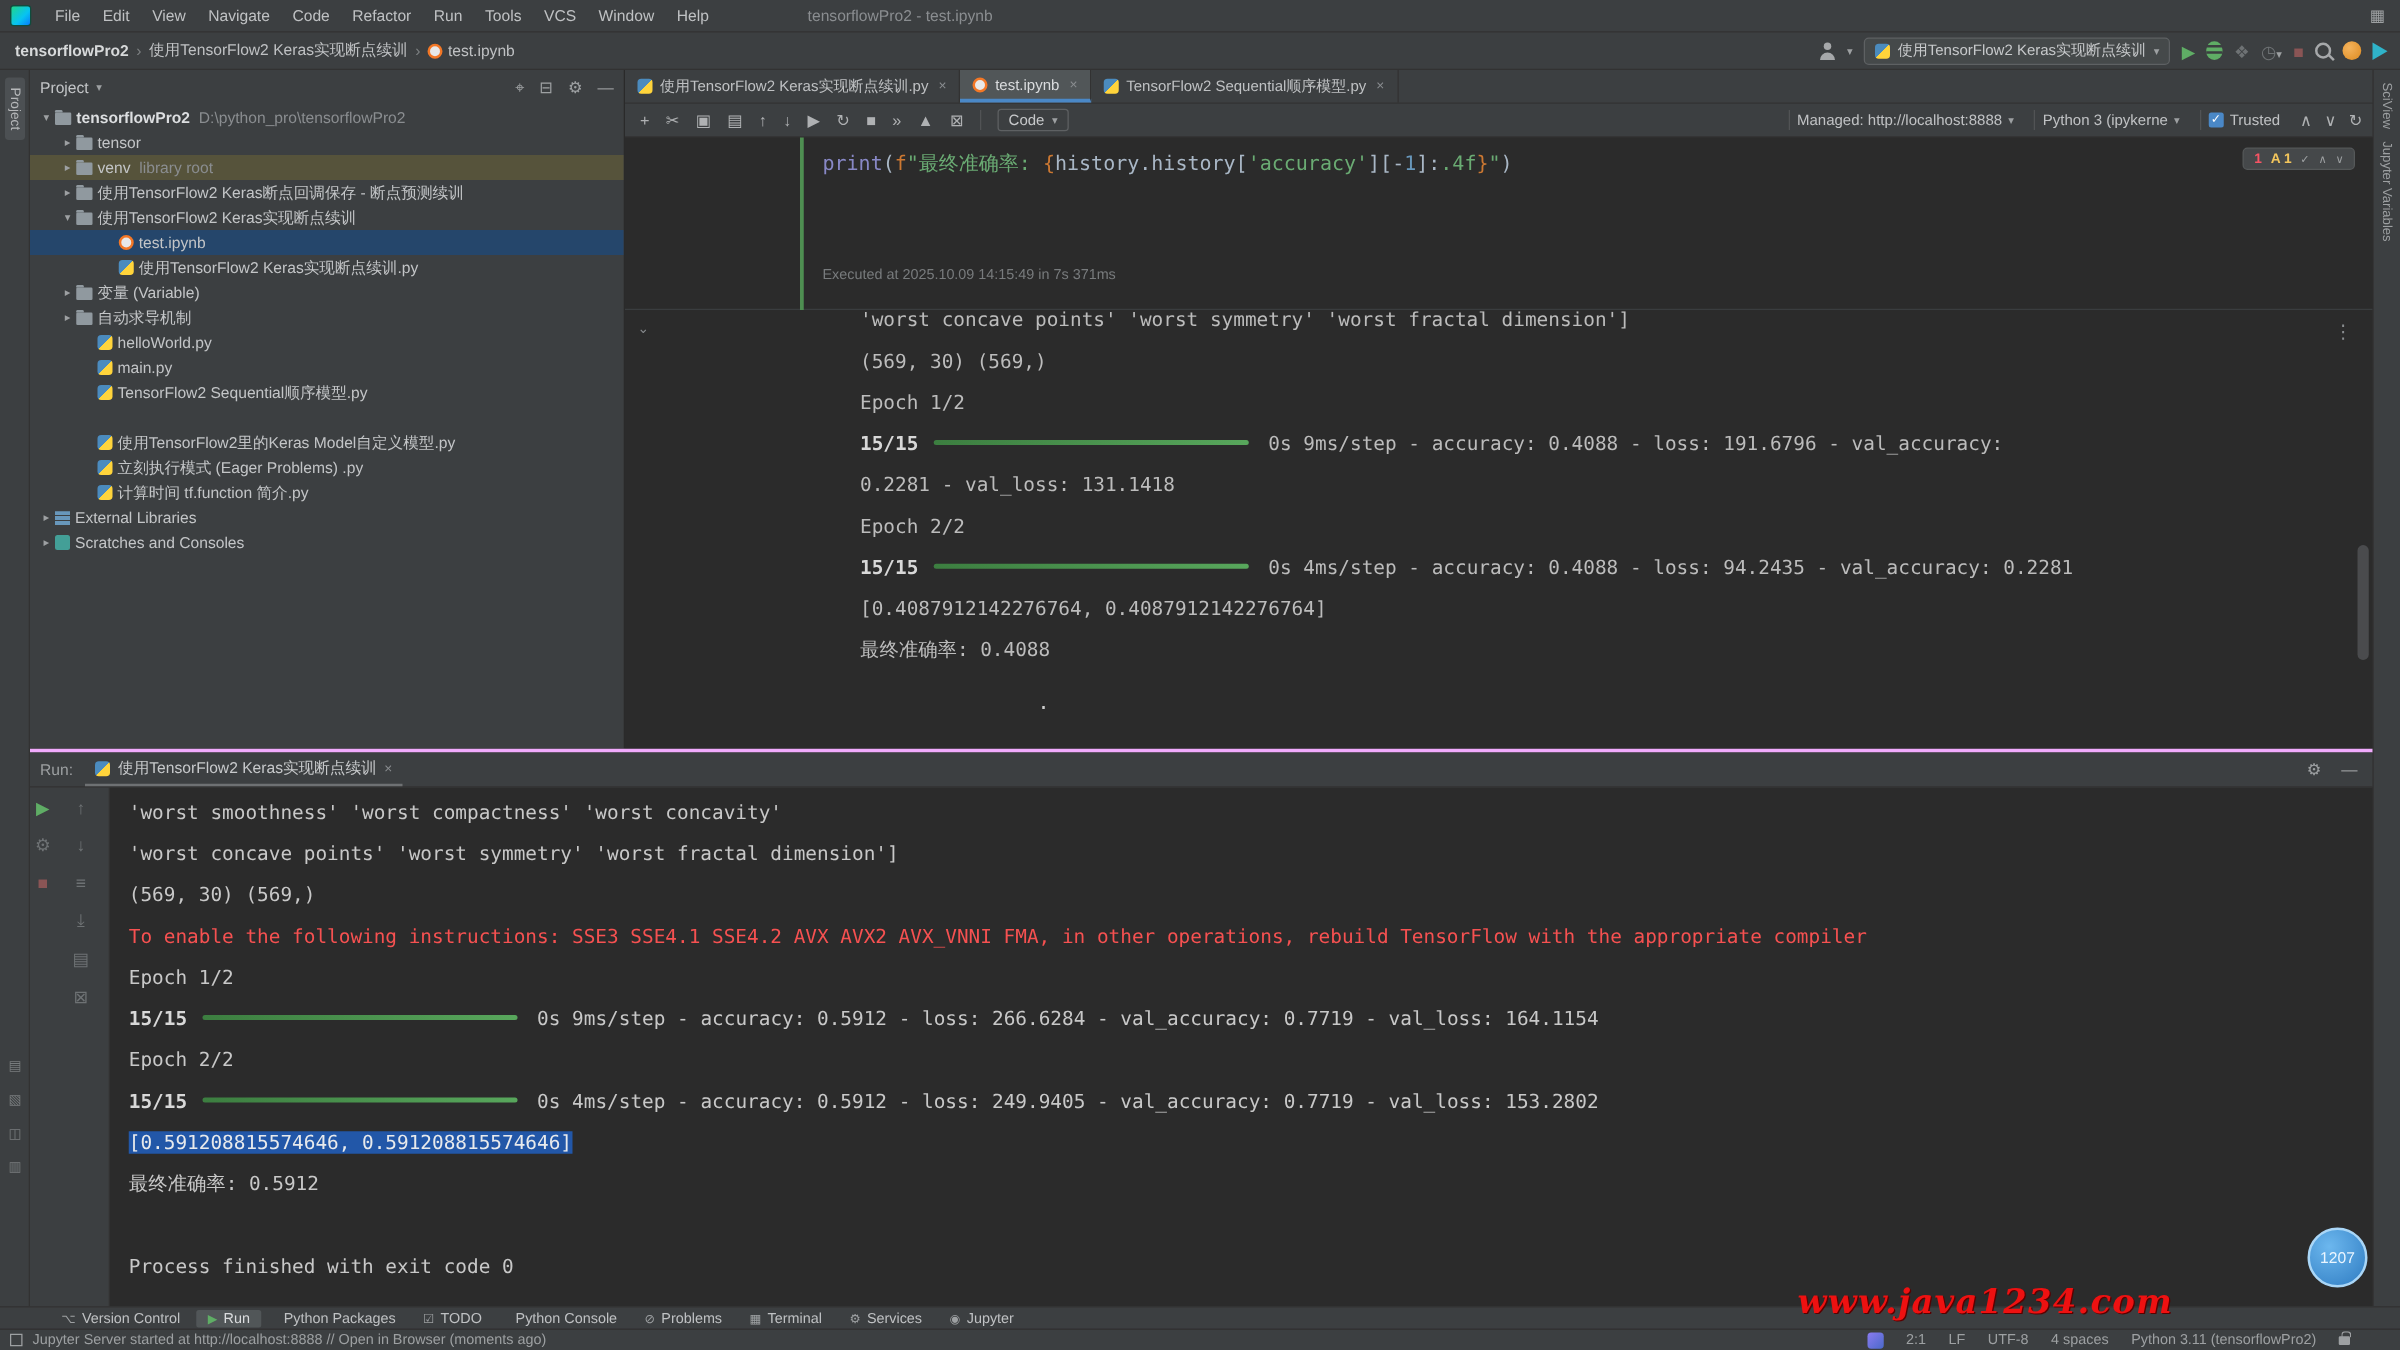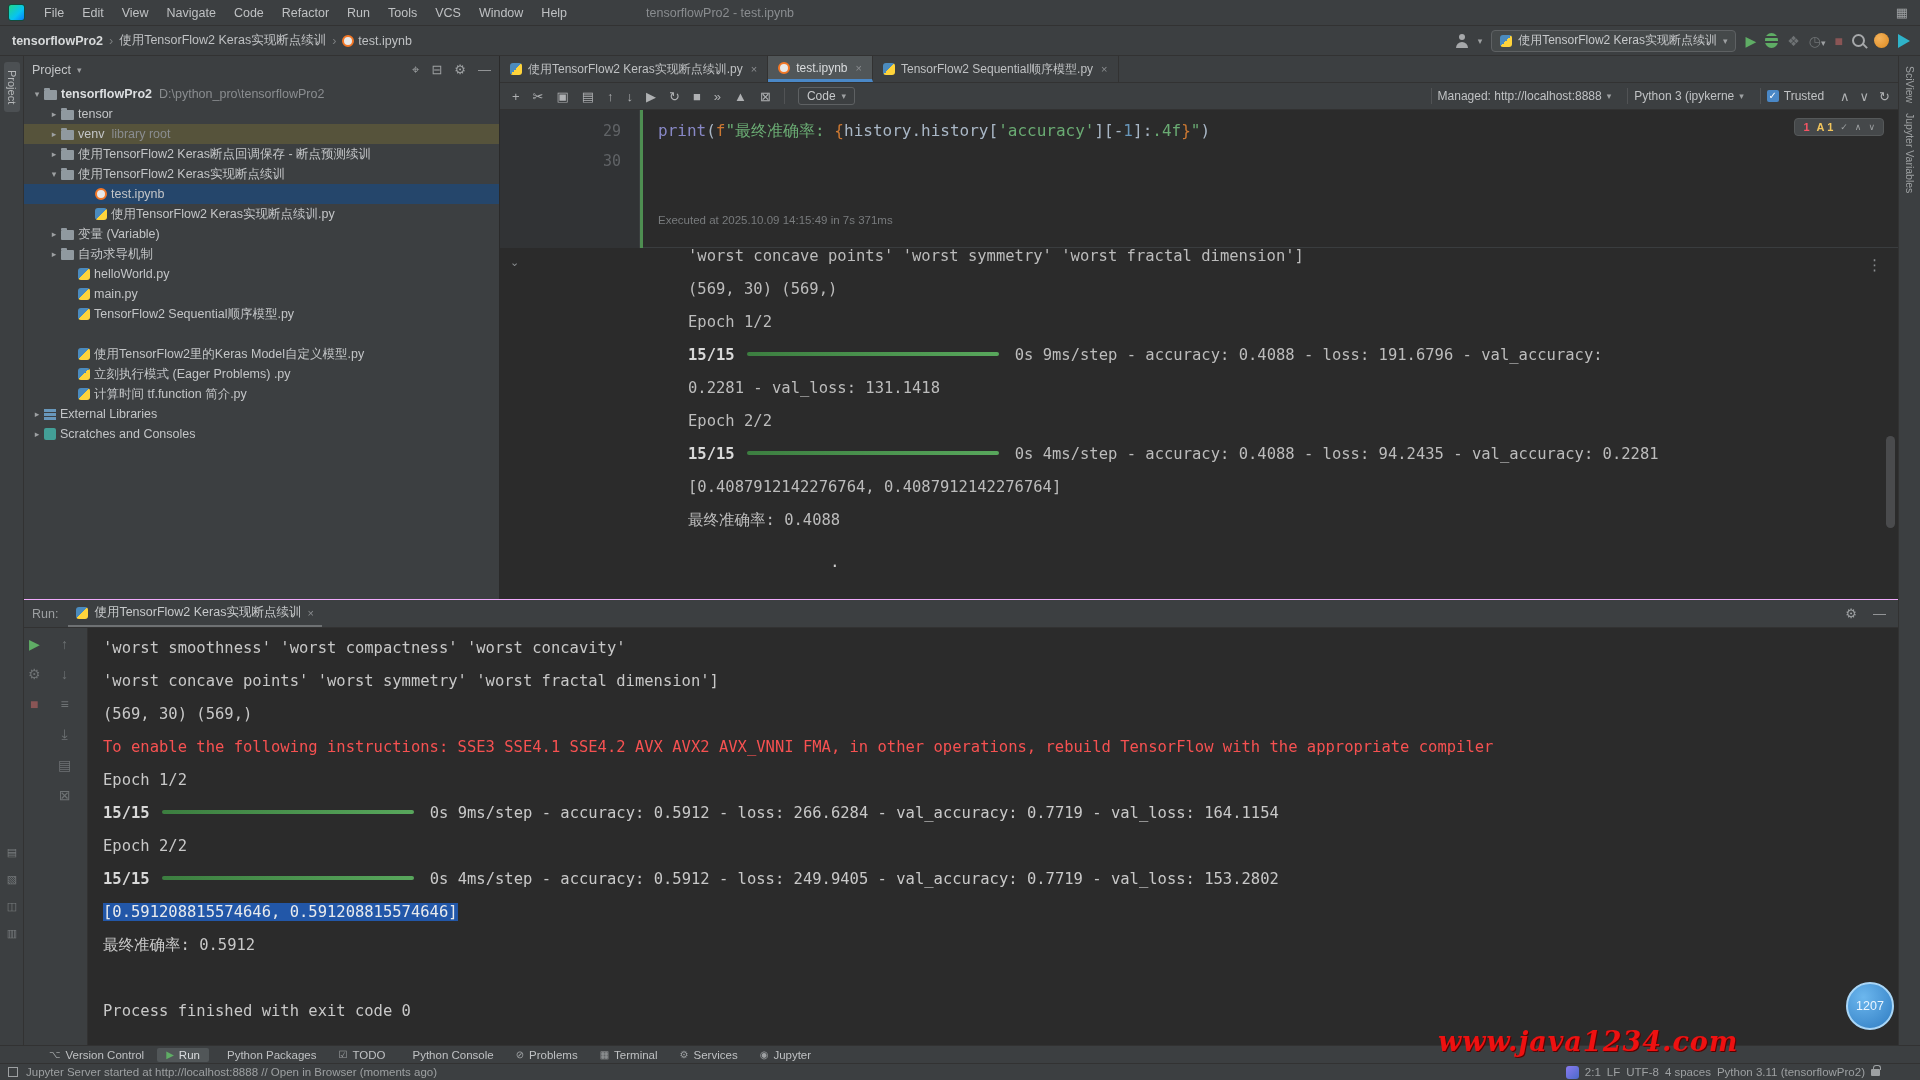--- a/index.html
+++ b/index.html
@@ -104,21 +104,21 @@
   .cpre { font-weight:bold; color:#d8d8d8; }
   .cpre:empty { display:none; }
   .cbar { display:none; width:252px; height:4px; background:linear-gradient(90deg,#3c7e40,#58a75c); border-radius:2px;
     margin:0 16px 3px 12px; vertical-align:middle; }
   .cline.bar .cbar { display:inline-block; }
   .cline.error .ctext { color:#f65151; }
   .cline.selected .ctext { background:#2257a8; color:#e8eaec; }
   .edit-caret { position:absolute; left:330px; top:496px; color:#cfcfcf; font-family:"DejaVu Sans Mono",monospace; }
   .ed-scrollbar { position:absolute; right:3px; top:380px; width:9px; height:92px; background:#585a5c; border-radius:5px; opacity:.7; }
   
-  #run-panel { left:24px; top:599px; width:1874px; height:446px; background:#2b2b2b; border-top:1px solid #f0abfc; }
+  #run-panel { left:24px; top:599px; width:1874px; height:446px; background:#2b2b2b; border-top:3px solid #f0abfc; }
   .run-header { height:28px; background:#3c3f41; border-bottom:1px solid #323232; display:flex; align-items:center; font-size:12.5px; }
   .run-label { color:#9da0a2; margin:0 10px 0 8px; }
   .run-tab { display:flex; align-items:center; gap:6px; padding:0 8px; height:100%; border-bottom:2px solid #6e7173; color:#c7c9cb; }
   .run-header-right { margin-left:auto; display:flex; gap:16px; margin-right:12px; color:#9da0a2; font-size:13px; }
   .run-stripe { position:absolute; left:0; top:28px; width:64px; height:418px; background:#3c3f41; border-right:1px solid #323232; }
   .rs-col { position:absolute; top:8px; display:flex; flex-direction:column; gap:14px; align-items:center; font-size:14px; }
   .console { position:absolute; left:65px; top:28px; width:1809px; height:418px; overflow:hidden;
     font-family:"DejaVu Sans Mono", monospace; font-size:15.5px; color:#c8c8c8; padding-top:4px; }
   .console .cline { padding-left:14px; }
   .badge { left:1846px; top:982px; width:48px; height:48px; border-radius:50%;
@@ -127,21 +127,21 @@
   
   #bottombar { left:0; top:1045px; width:1920px; height:18px; background:#3c3f41; border-top:1px solid #323232;
     display:flex; align-items:center; gap:4px; font-size:11.5px; padding-left:40px; }
   .bt-item { display:flex; align-items:center; gap:5px; padding:1px 9px; color:#bfc1c3; border-radius:2px; }
   .bt-item.active { background:#515658; color:#dadcde; }
   .bt-ic { font-size:10px; color:#9da0a2; }
   .bt-ic.ic-run-g { color:#5fad65; }
   #statusbar { left:0; top:1063px; width:1920px; height:17px; background:#3c3f41; border-top:1px solid #323232;
     display:flex; align-items:center; font-size:11.5px; color:#9da0a2; }
   .sb-ic { width:10px; height:10px; border:1.5px solid #9da0a2; margin:0 8px 0 8px; }
-  .sb-right { margin-left:auto; display:flex; align-items:flex-start; gap:6px; margin-right:40px; }
+  .sb-right { margin-left:auto; display:flex; align-items:flex-start; gap:18px; margin-right:40px; }
   .tf-ic { width:13px; height:13px; border-radius:3px; background:linear-gradient(135deg,#8a7bf0,#4a69c9); }
   .lock-ic { width:9px; height:7px; background:#9da0a2; border-radius:1px; position:relative; margin-top:3px; }
   .lock-ic::before { content:""; position:absolute; left:1.5px; top:-4px; width:6px; height:4px;
     border:1.5px solid #9da0a2; border-bottom:none; border-radius:3px 3px 0 0; }
   #watermark { left:1438px; top:1026px; font-family:"DejaVu Serif", serif; font-style:italic; font-weight:bold;
     font-size:27px; color:#ee1111; letter-spacing:1px; text-shadow:1px 1px 0 #5a0000; }
 </style>
 </head>
 <body>
 
@@ -383,24 +383,20 @@
         <span class="chk">✓</span>
         <span>Trusted</span>
       </div>
       <span class="jtb-ic">∧</span>
       <span class="jtb-ic">∨</span>
       <span class="jtb-ic grn">↻</span>
     </div>
   </div>
 
   <div class="cell-zone">
-    <div class="gutter">
-      <div>29</div>
-      <div>30</div>
-    </div>
     <div class="cell-border"></div>
     <div class="codeline"><span class="fn">print</span><span class="pl">(</span><span class="kw">f</span><span class="str">"最终准确率: </span><span class="brc">{</span><span class="pl">history.history[</span><span class="str">'accuracy'</span><span class="pl">][-</span><span class="num">1</span><span class="pl">]:</span><span class="str">.4f</span><span class="brc">}</span><span class="str">"</span><span class="pl">)</span></div>
     <div class="executed">Executed at 2025.10.09 14:15:49 in 7s 371ms</div>
   </div>
 
   <div class="inspections">
     <span class="insp-err">1</span>
     <span class="insp-warn">A 1</span>
     <span class="insp-nav">✓</span>
     <span class="insp-nav">∧</span>

